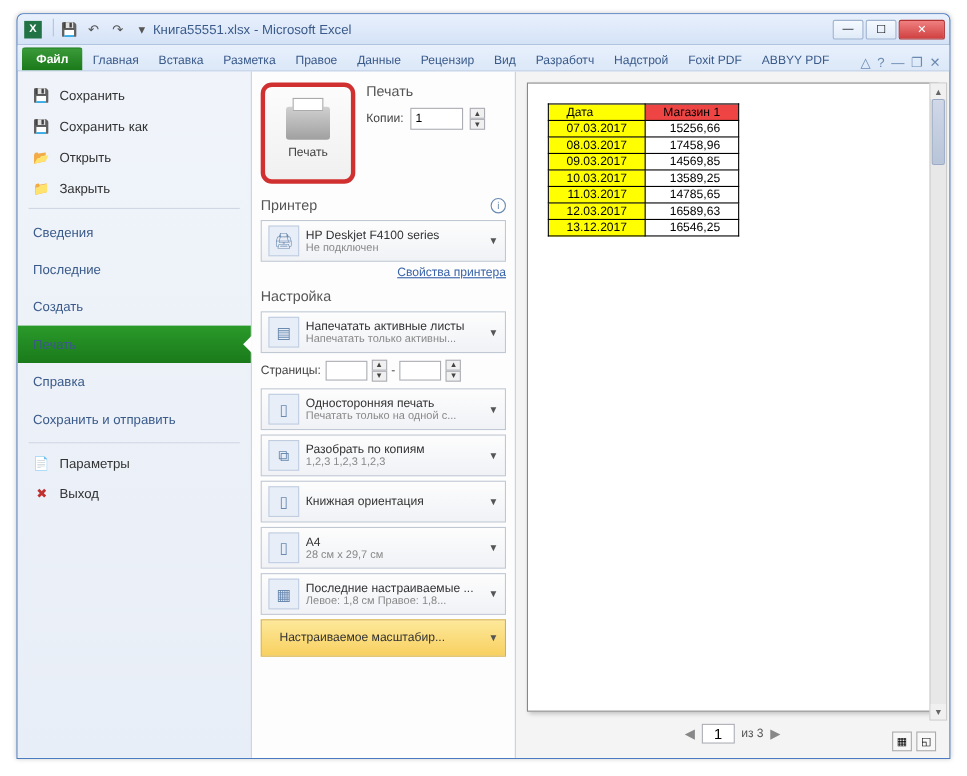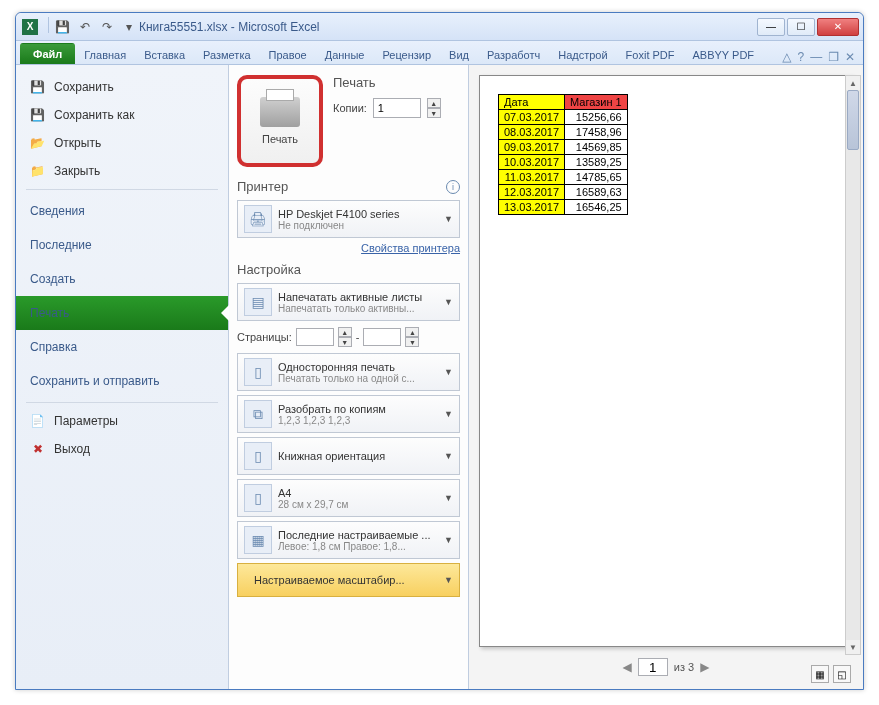--- a/index.html
+++ b/index.html
@@ -58,21 +58,21 @@
 .setting-chev { font-size: 9px; color: #555; }
 
 .link-right { text-align: right; font-size: 11px; color: #3963a8; text-decoration: underline; margin: 4px 0 8px; cursor: pointer; }
 
 .pages-row { display: flex; align-items: center; gap: 4px; margin: 6px 0; font-size: 11px; }
 .pages-row input { width: 38px; height: 18px; border: 1px solid #abadb3; }
 
 .bs-preview { flex: 1; background: #f4f4f4; display: flex; flex-direction: column; padding: 10px; position: relative; }
 .preview-page { flex: 1; background: #fff; border: 1px solid #888; box-shadow: 2px 2px 4px rgba(0,0,0,.2); padding: 18px; margin-bottom: 8px; overflow: hidden; }
 .preview-table { border-collapse: collapse; font-size: 11px; }
-.preview-table td, .preview-table th { border: 1px solid #000; padding: 1px 5px; text-align: right; }
+.preview-table td, .preview-table th { border: 1px solid #000; padding: 1px 16px; text-align: right; }
 .preview-table th { text-align: left; font-weight: normal; }
 .preview-table .hdr-date { background: #ffff00; }
 .preview-table .hdr-shop { background: #ef4444; }
 .preview-table .date-cell { background: #ffff00; text-align: right; }
 
 .preview-nav { height: 24px; display: flex; align-items: center; justify-content: center; gap: 6px; font-size: 11px; color: #555; }
 .preview-nav input { width: 30px; height: 18px; border: 1px solid #abadb3; text-align: center; }
 .pv-arrow { cursor: pointer; color: #888; font-size: 12px; }
 .pv-icons { position: absolute; right: 12px; bottom: 6px; display: flex; gap: 4px; }
 .pv-icons span { width: 18px; height: 18px; border: 1px solid #aaa; background: #f8f8f8; display: flex; align-items: center; justify-content: center; font-size: 10px; cursor: pointer; }
@@ -311,21 +311,21 @@
               </tr>
           <tr>
                 <td class="date-cell">11.03.2017</td>
                 <td>14785,65</td>
               </tr>
           <tr>
                 <td class="date-cell">12.03.2017</td>
                 <td>16589,63</td>
               </tr>
           <tr>
-                <td class="date-cell">13.03.2017</td>
+                <td class="date-cell">13.12.2017</td>
                 <td>16546,25</td>
               </tr>
         </tbody>
           </table>
       </div>
       <div class="preview-scroll">
         <div class="arr up">▲</div>
         <div class="thumb"></div>
         <div class="arr dn">▼</div>
       </div>

